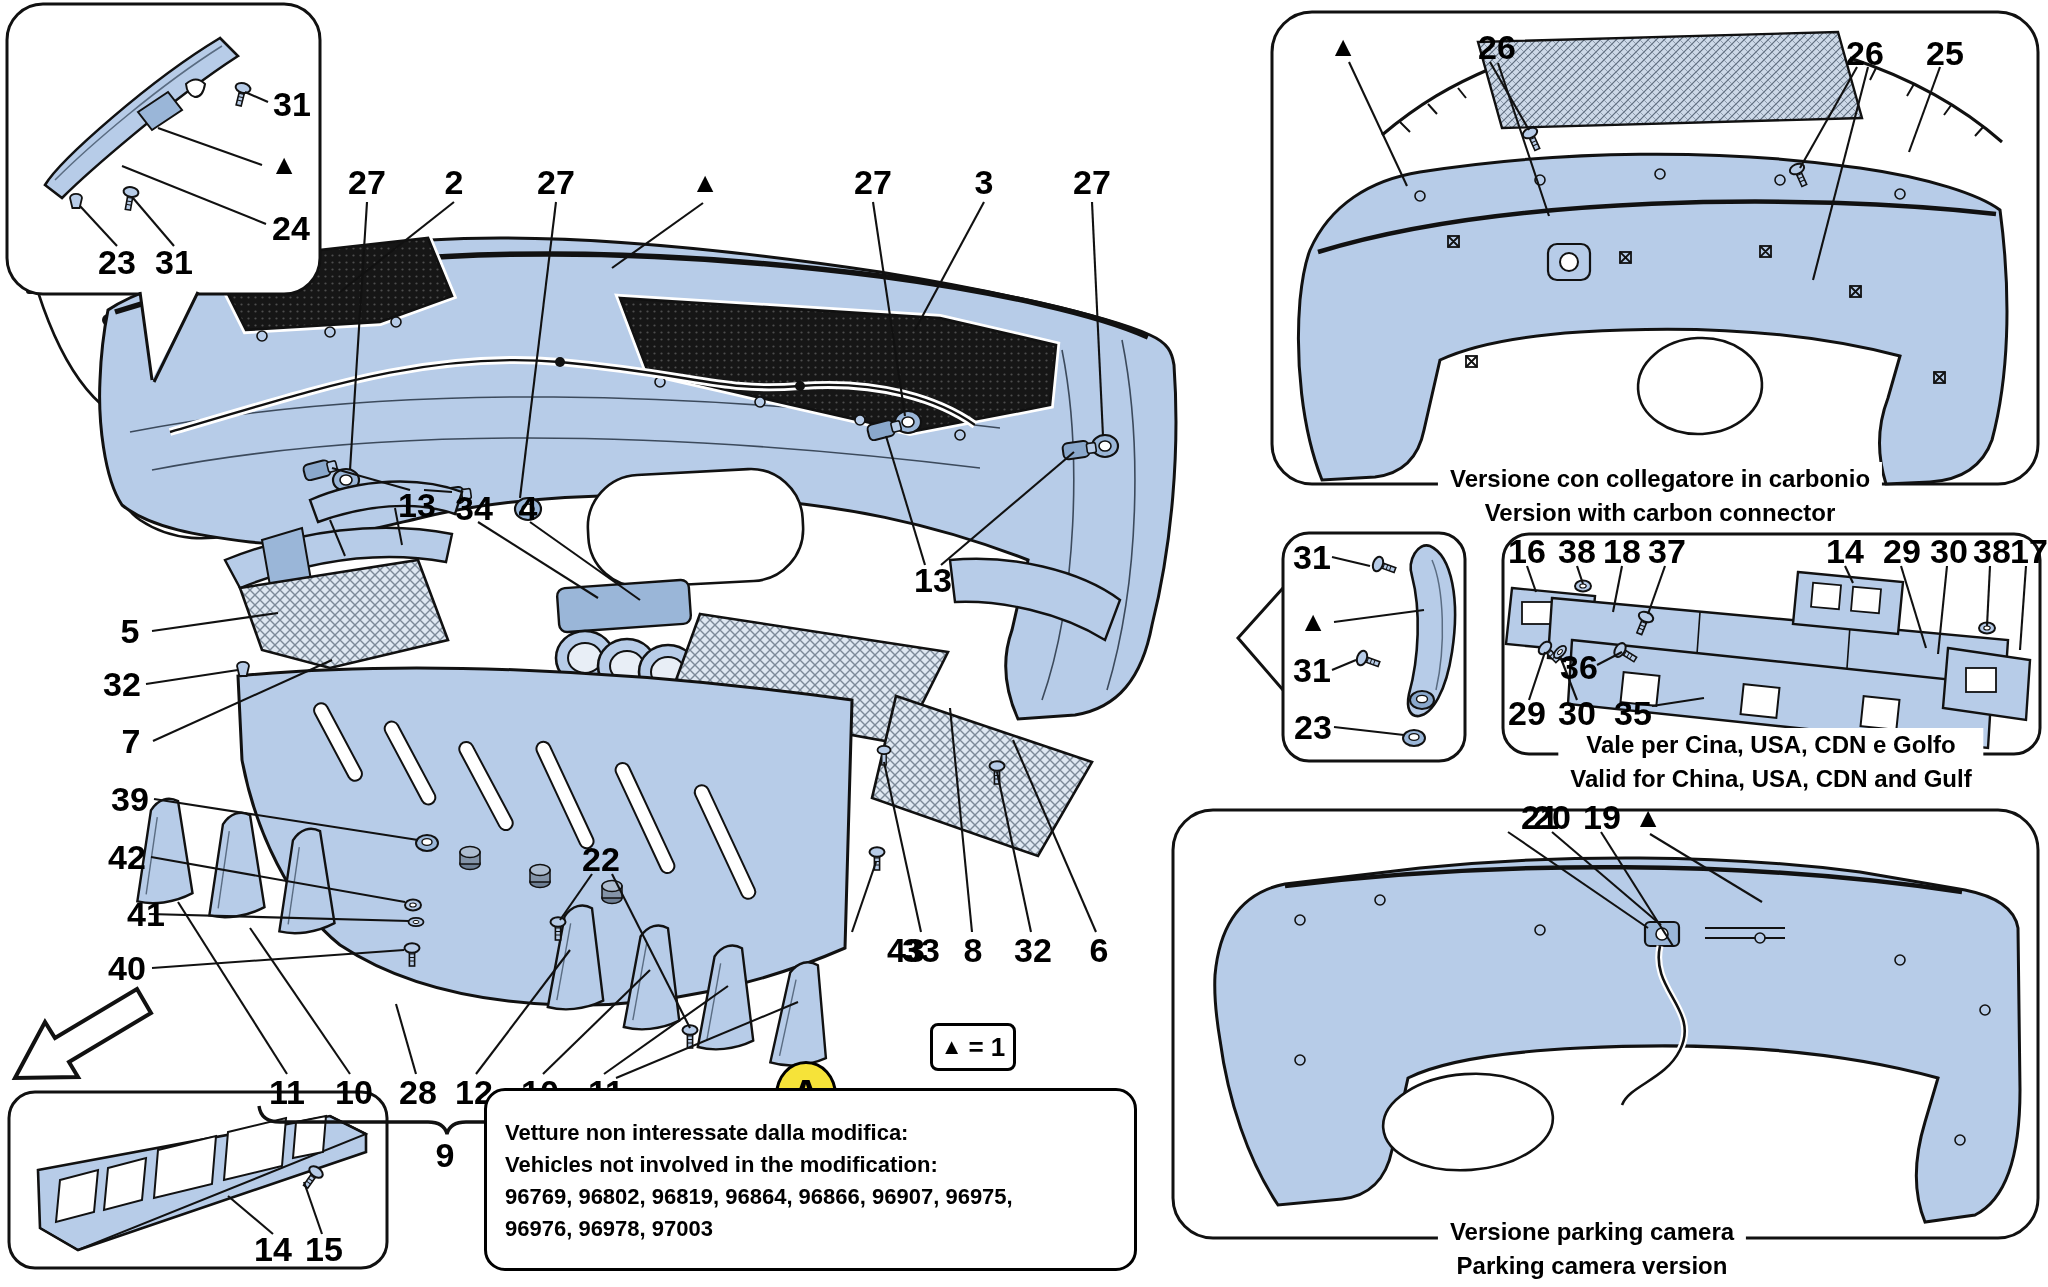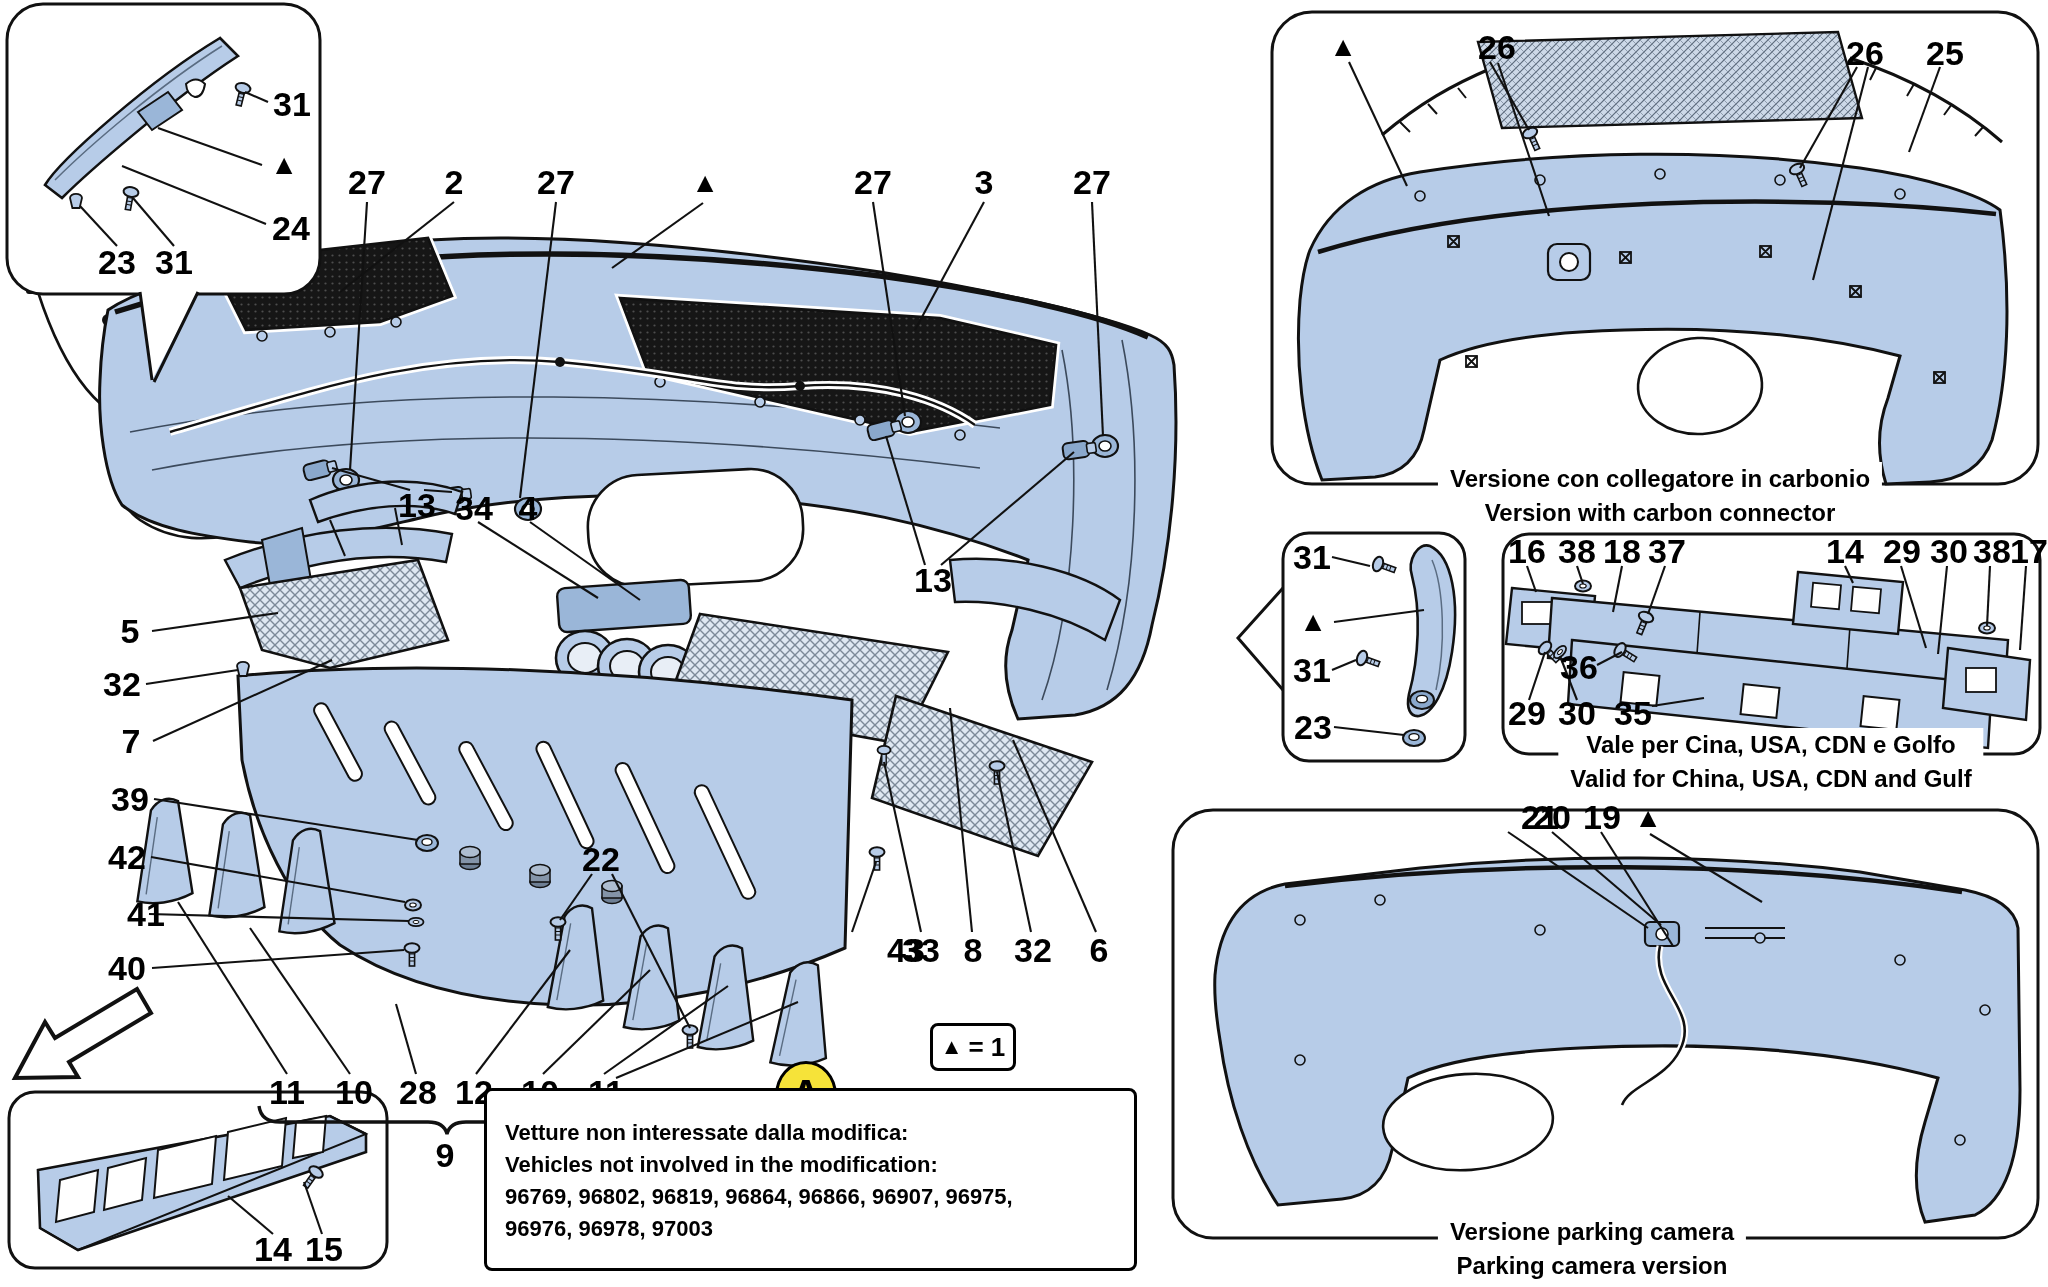--- a/index.html
+++ b/index.html
@@ -6,21 +6,21 @@
   .canvas{position:relative;width:2048px;height:1287px;background:#ffffff;overflow:hidden;
           font-family:"Liberation Sans", sans-serif;}
   svg{position:absolute;left:0;top:0;}
   .layer{position:absolute;left:0;top:0;width:100%;height:100%;}
   .callout{position:absolute;transform:translate(-50%,-50%);font-weight:bold;font-size:34px;
            color:#000;white-space:nowrap;line-height:1;}
   .callout.tri{font-size:28px;}
   .caption{position:absolute;transform:translateX(-50%);text-align:center;font-weight:bold;
            font-size:24px;line-height:34px;color:#000;background:#fff;padding:0 12px;white-space:nowrap;}
   .note-box{position:absolute;left:484px;top:1088px;width:653px;height:183px;border:3px solid #000;
-            border-radius:8px;box-sizing:border-box;background:#fff;}
+            border-radius:21px;box-sizing:border-box;background:#fff;}
   .note-text{position:absolute;left:18px;top:26px;font-weight:bold;font-size:22px;line-height:32px;
              color:#000;white-space:nowrap;}
   .legend-box{position:absolute;left:930px;top:1023px;width:86px;height:48px;border:3px solid #000;
               border-radius:8px;box-sizing:border-box;background:#fff;display:flex;align-items:center;
               justify-content:center;font-weight:bold;font-size:26px;gap:6px;}
   .legend-box .sym{font-size:22px;}
   .badge-a{position:absolute;left:806px;top:1095px;transform:translate(-50%,-50%);width:56px;height:62px;
            background:#f6e339;border:3px solid #000;border-radius:50%;display:flex;align-items:center;
            justify-content:center;font-weight:bold;font-size:42px;color:#000;}
 </style>

